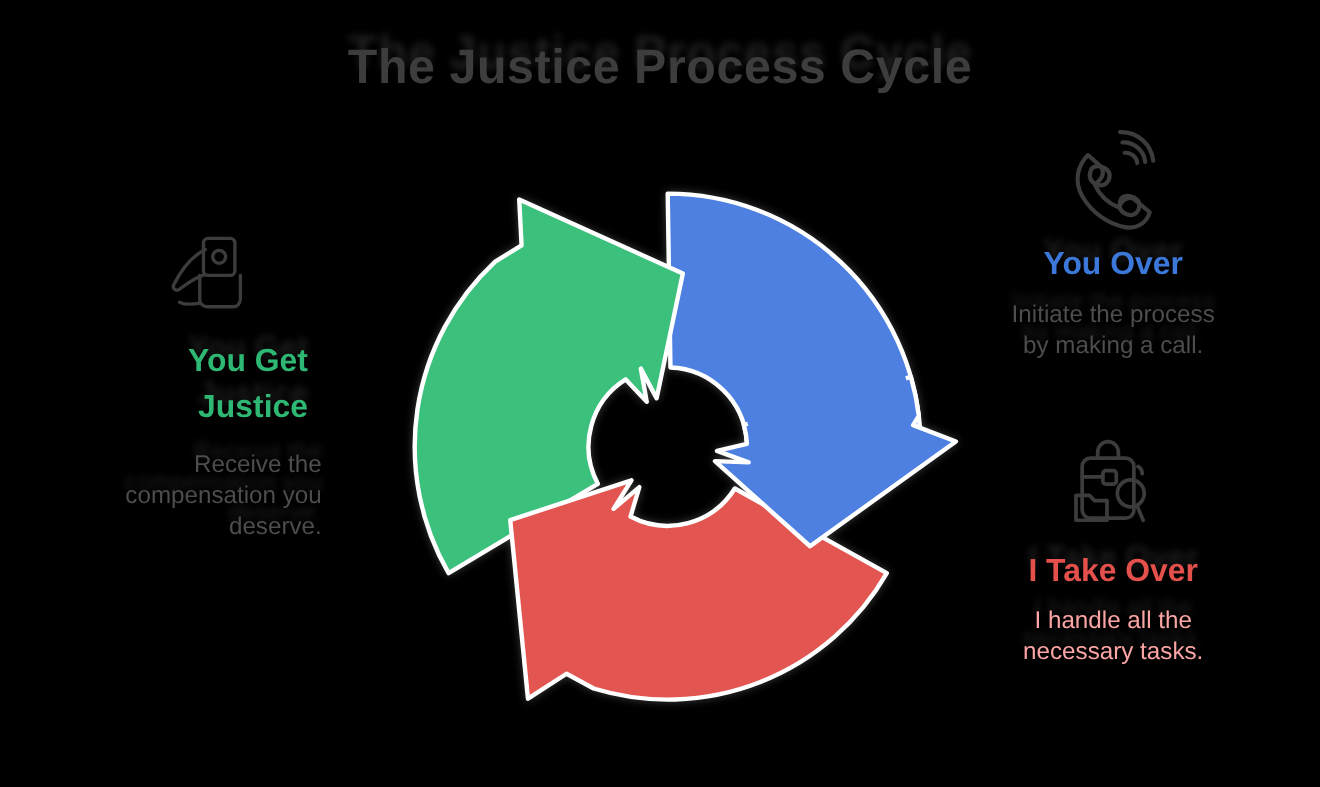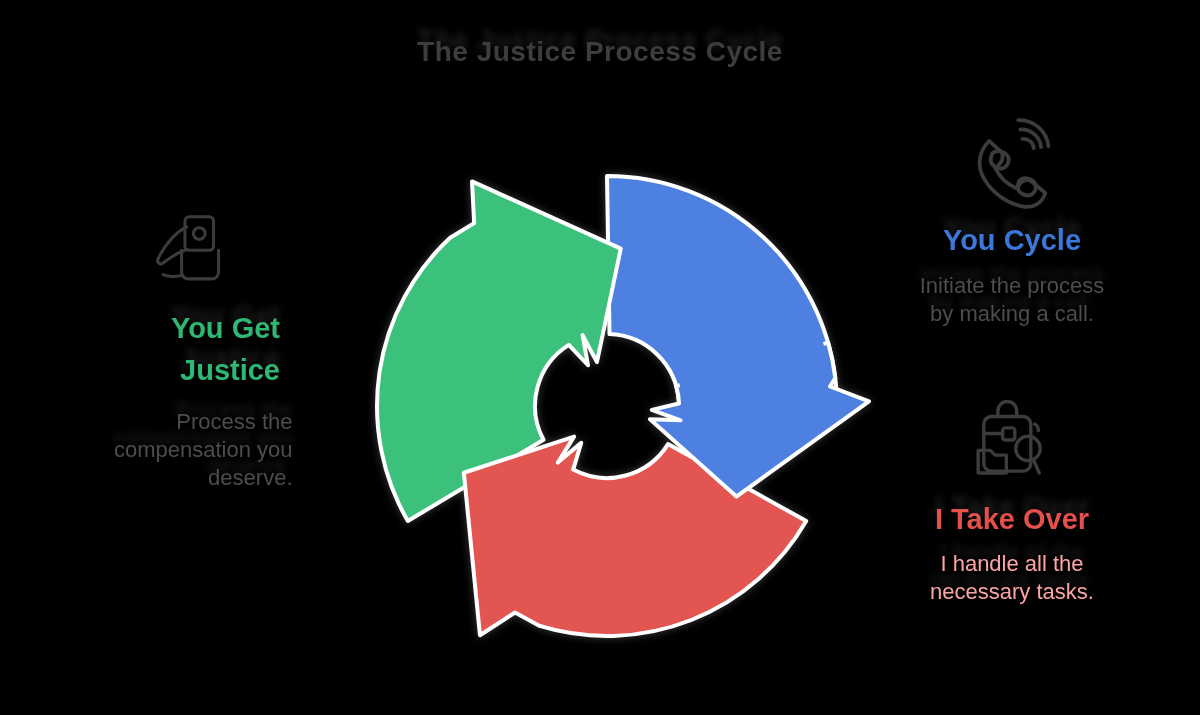--- a/index.html
+++ b/index.html
@@ -4,21 +4,21 @@
 <style>
   html,body{margin:0;padding:0;}
   body{
     width:1200px;height:715px;position:relative;overflow:hidden;
     font-family:"Liberation Sans", sans-serif;
     background:#000;
   }
   .ghost{ text-shadow:0 -12px 7px rgba(115,115,115,0.28); }
   .page-title{
     position:absolute;left:0;right:0;top:36px;
-    text-align:center;font-size:28px;font-weight:700;letter-spacing:0.5px;
+    text-align:center;font-size:44px;font-weight:700;letter-spacing:0.5px;
     margin:0;
   }
   .section{
     position:absolute;display:flex;flex-direction:column;align-items:center;
     text-align:center;
   }
   .section .icon-wrap{display:block;line-height:0;}
   .section h2{
     margin:0;font-weight:700;font-size:29px;line-height:36px;
   }
@@ -72,21 +72,21 @@
   <span class="icon-wrap" style="width:104px;height:104px">
     <svg class="mini-icon" viewBox="0 0 100 100" fill="none" stroke-width="3.6" stroke-linecap="round" stroke-linejoin="round" stroke="#3c3c3c">
       <path d="M28,24 C18,34 16,48 23,60 C31,74 45,84 60,87 C70,89 79,84 82,74 L70,64 C66,60 60,61 57,66 L55,70 C46,66 38,59 34,50 L38,46 C42,42 42,36 38,33 Z"></path>
       <path d="M31,36 q-4,9 3,13 q8,4 12,-3 q3,-7 -4,-11 q-7,-3 -11,1 z"></path>
       <path d="M57,62 q-4,9 3,13 q8,4 12,-3 q3,-7 -4,-11 q-7,-3 -11,1 z"></path>
       <path d="M60,22 a10,10 0 0 1 11,9"></path>
       <path d="M58,13 a19,19 0 0 1 20,17"></path>
       <path d="M56,4 a28,28 0 0 1 29,25"></path>
     </svg>
   </span>
-  <h2 class="ghost" style="color: rgb(60, 120, 218);">You Cycle</h2>
+  <h2 class="ghost" style="color: rgb(60, 120, 218);">You Over</h2>
   <p class="ghost" style="color: rgb(77, 77, 77);">Initiate the process by making a call.</p>
 </div>
 
 <div class="section" id="sec-take">
   <span class="icon-wrap" style="width:94px;height:94px">
     <svg class="mini-icon" viewBox="0 0 100 100" fill="none" stroke-width="3.6" stroke-linecap="round" stroke-linejoin="round" stroke="#3c3c3c">
       <rect x="20" y="24" width="50" height="58" rx="8"></rect>
       <path d="M35,24 v-6 a10,10 0 0 1 20,0 v6"></path>
       <rect x="40" y="36" width="13" height="13" rx="3"></rect>
       <line x1="20" y1="42" x2="40" y2="42"></line>
@@ -104,14 +104,14 @@
   <span class="icon-wrap" style="width:84px;height:84px">
     <svg class="mini-icon" viewBox="0 0 100 100" fill="none" stroke-width="3.6" stroke-linecap="round" stroke-linejoin="round" stroke="#3c3c3c">
       <rect x="44" y="8" width="34" height="40" rx="5"></rect>
       <circle cx="61" cy="28" r="7"></circle>
       <path d="M46,20 C30,28 20,42 12,58 C10,62 14,66 18,63 C26,57 36,50 46,47"></path>
       <path d="M40,48 V74 C40,79 44,82 48,82 H76 C81,82 84,78 84,73 V48"></path>
       <path d="M40,78 C30,80 24,80 18,77"></path>
     </svg>
   </span>
   <h2 class="ghost" style="color: rgb(46, 184, 115);">You Get Justice</h2>
-  <p class="ghost" style="color: rgb(77, 77, 77);">Process the compensation you deserve.</p>
+  <p class="ghost" style="color: rgb(77, 77, 77);">Receive the compensation you deserve.</p>
 </div>
 
 </body></html>

